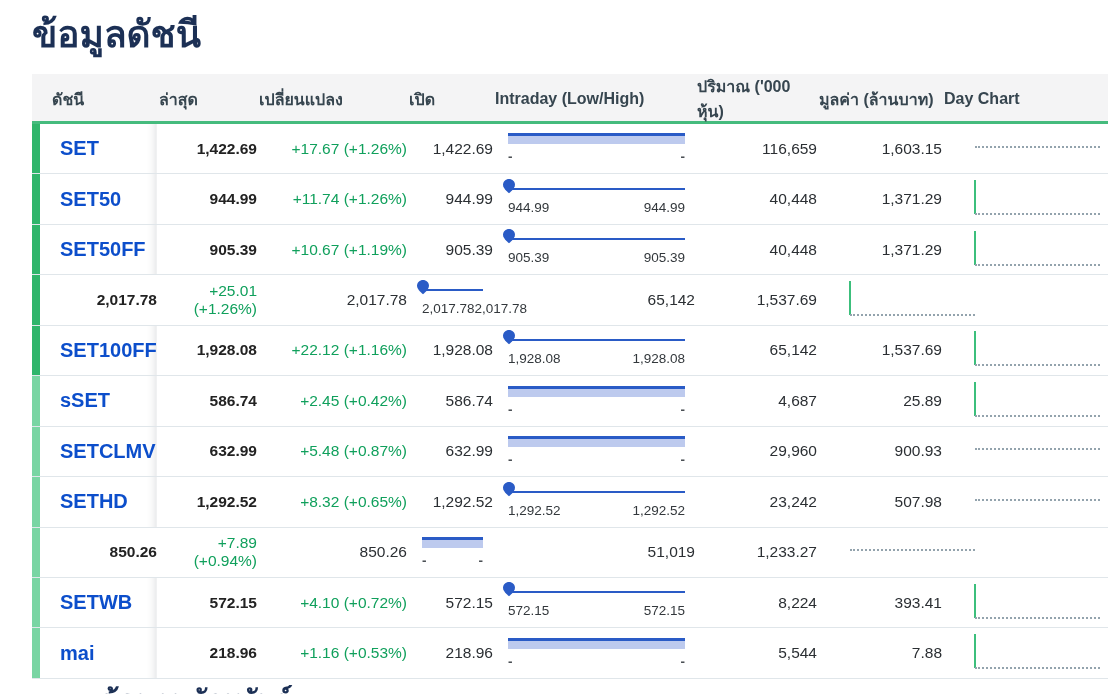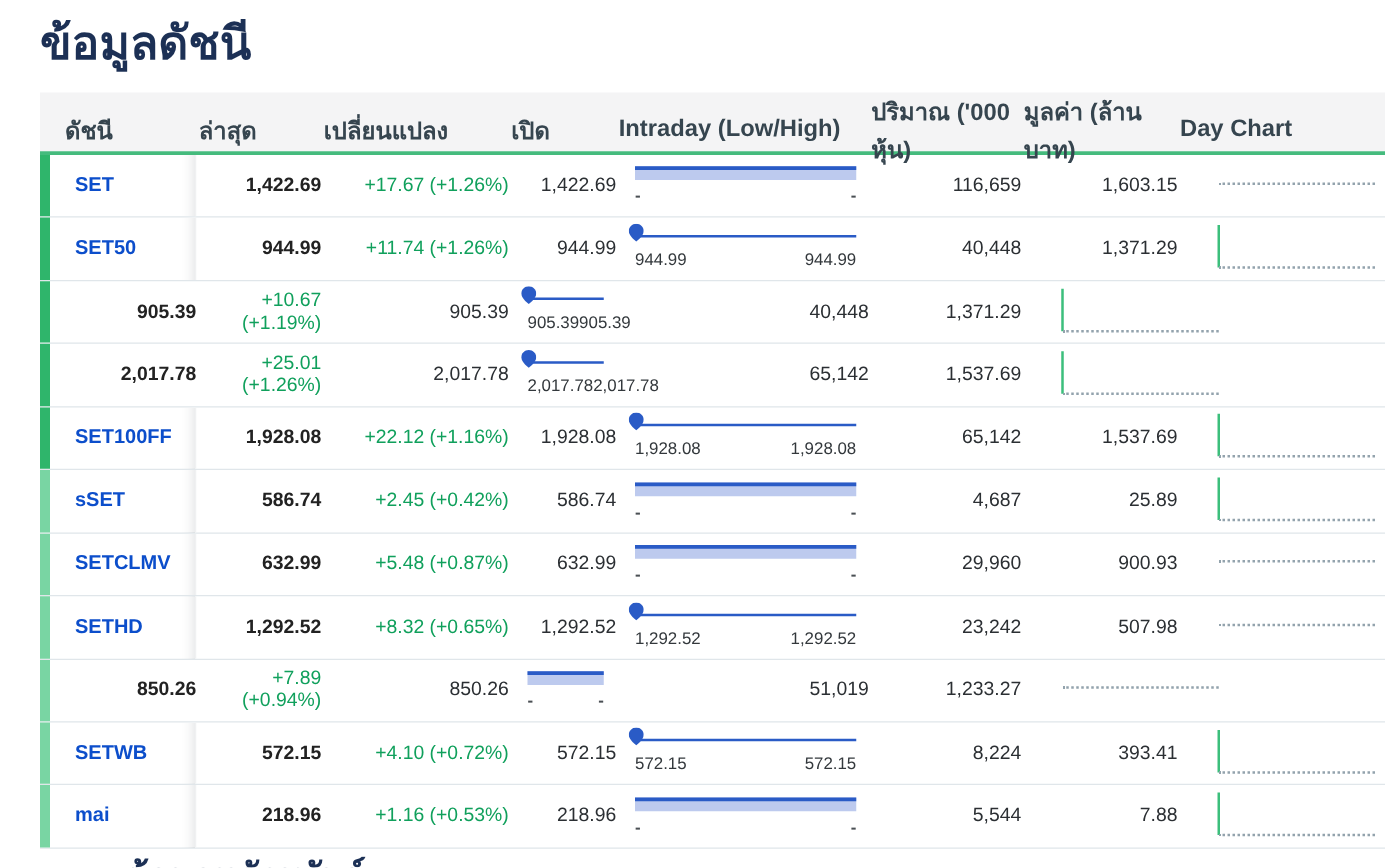--- a/index.html
+++ b/index.html
@@ -16,21 +16,21 @@
   .idx-table { margin-left: 32px; width: 1076px; }
 
   .grid-row {
     display: grid;
     grid-template-columns: 8px 117px 100px 150px 86px 202px 122px 125px auto;
     align-items: center;
   }
 
   .thead {
     background: #f4f4f5; height: 47px;
-    color: #36454f; font-size: 19px; font-weight: 700;
+    color: #36454f; font-size: 16px; font-weight: 700;
   }
   .thead .h { padding: 0 2px; }
   .h-index { padding-left: 20px !important; grid-column: 1 / 3; }
   .h-right { text-align: left; }
   .h-center { text-align: left; }
 
   .green-topline { height: 3px; background: #45bb7d; }
 
   .trow { height: 50.45px; border-bottom: 1px solid #e0e6ea; position: relative; }
 
@@ -38,21 +38,21 @@
   .accent.dark  { background: #2fb56b; }
   .accent.light { background: #79d5a3; }
 
   .cell-index {
     padding-left: 20px; height: 100%;
     display: flex; align-items: center;
     border-right: 1px solid #f0f1f2;
     box-shadow: inset -12px 0 10px -12px rgba(40,50,60,0.18);
   }
   .index-link {
-    color: #0c4ecb; font-size: 16px; font-weight: 700; text-decoration: none; cursor: pointer;
+    color: #0c4ecb; font-size: 20px; font-weight: 700; text-decoration: none; cursor: pointer;
   }
 
   .num { font-size: 15.5px; color: #2b2f33; text-align: right; }
   .cell-last   { font-weight: 700; color: #222; }
   .cell-change { color: #10a05c; }
 
   
   .intraday { padding: 0 10px 0 15px; }
   .iwrap { position: relative; }
   .iline-area { position: relative; height: 14px; }
@@ -164,20 +164,23 @@
     <div>
       <div class="dc spike">
         <div class="spike"></div>
         <div class="dots"></div>
       </div>
     </div>
   </div>
 
   <div class="grid-row trow">
     <div class="accent dark"></div>
+    <div class="cell-index">
+      <a class="index-link">SET50FF</a>
+    </div>
     <div class="num cell-last">905.39</div>
     <div class="num cell-change">+10.67 (+1.19%)</div>
     <div class="num cell-open">905.39</div>
     <div class="intraday">
       <div class="iwrap pin">
         <div class="iline-area">
 
           <div class="pin-line"></div>
           <svg class="pin-svg" width="12" height="15" viewBox="0 0 12 15">
             <path d="M6 0 C2.7 0 0 2.6 0 5.8 C0 9.8 6 14.2 6 14.2 C6 14.2 12 9.8 12 5.8 C12 2.6 9.3 0 6 0 Z" fill="#2a5bc6"></path>

